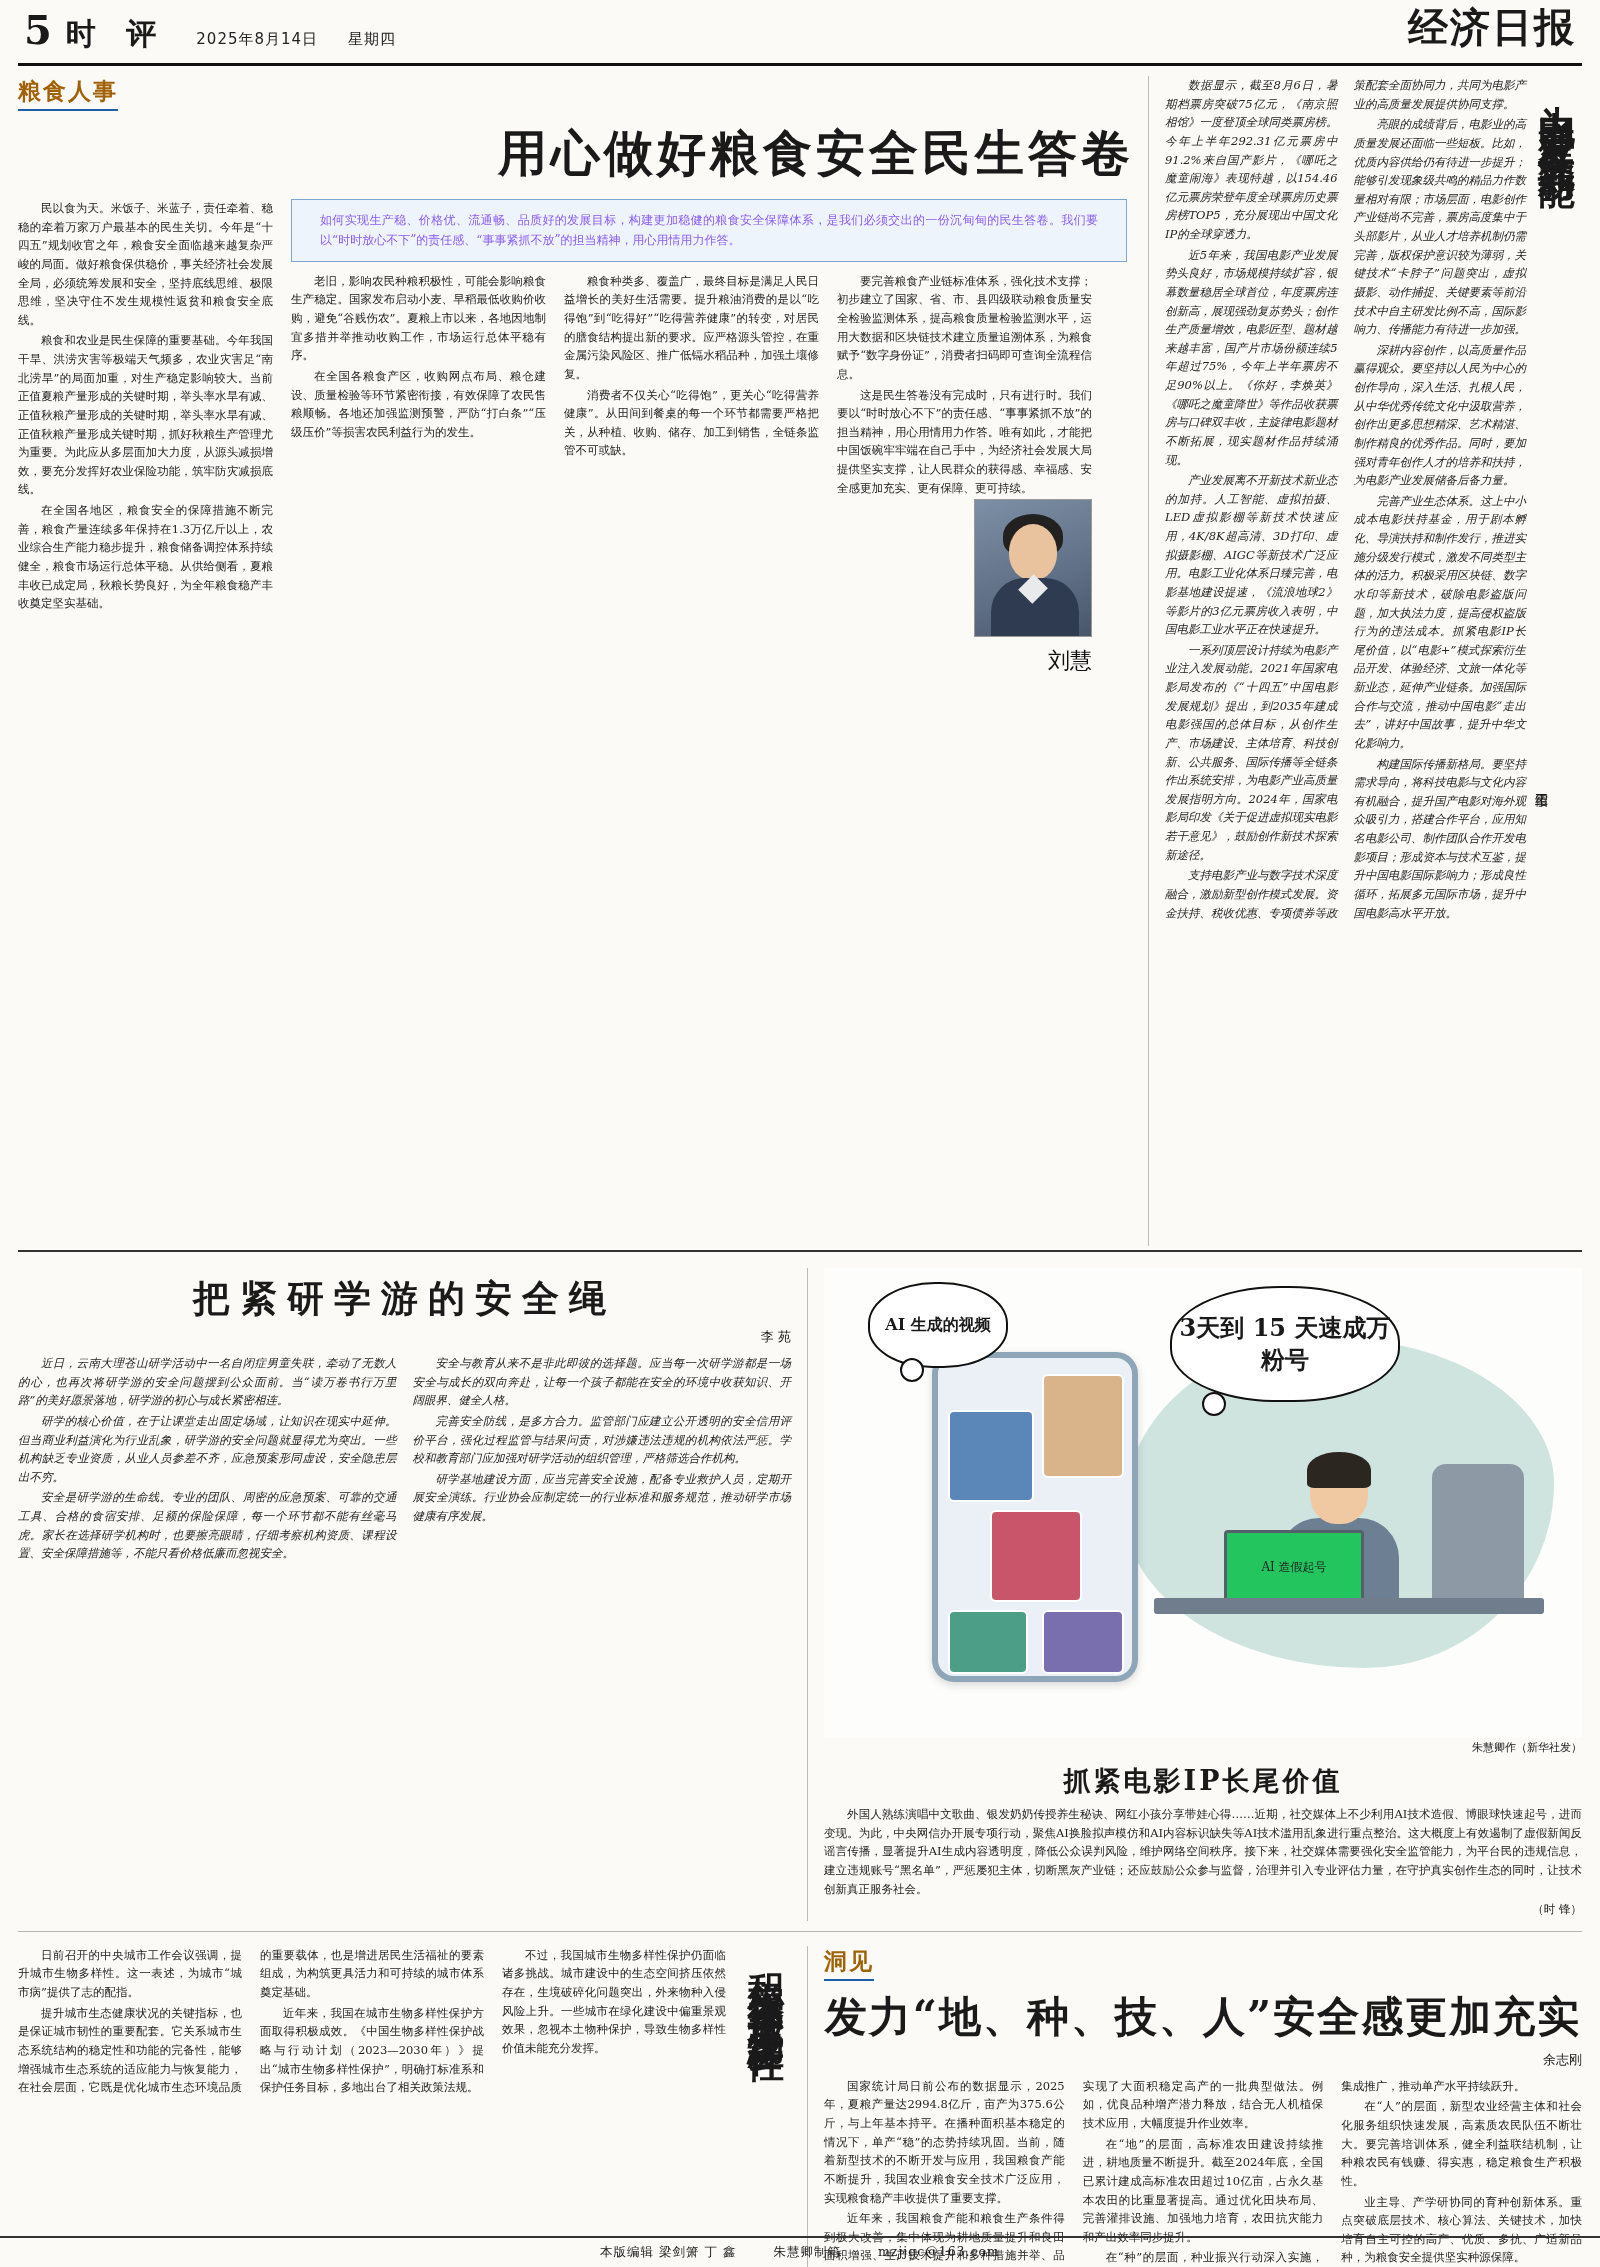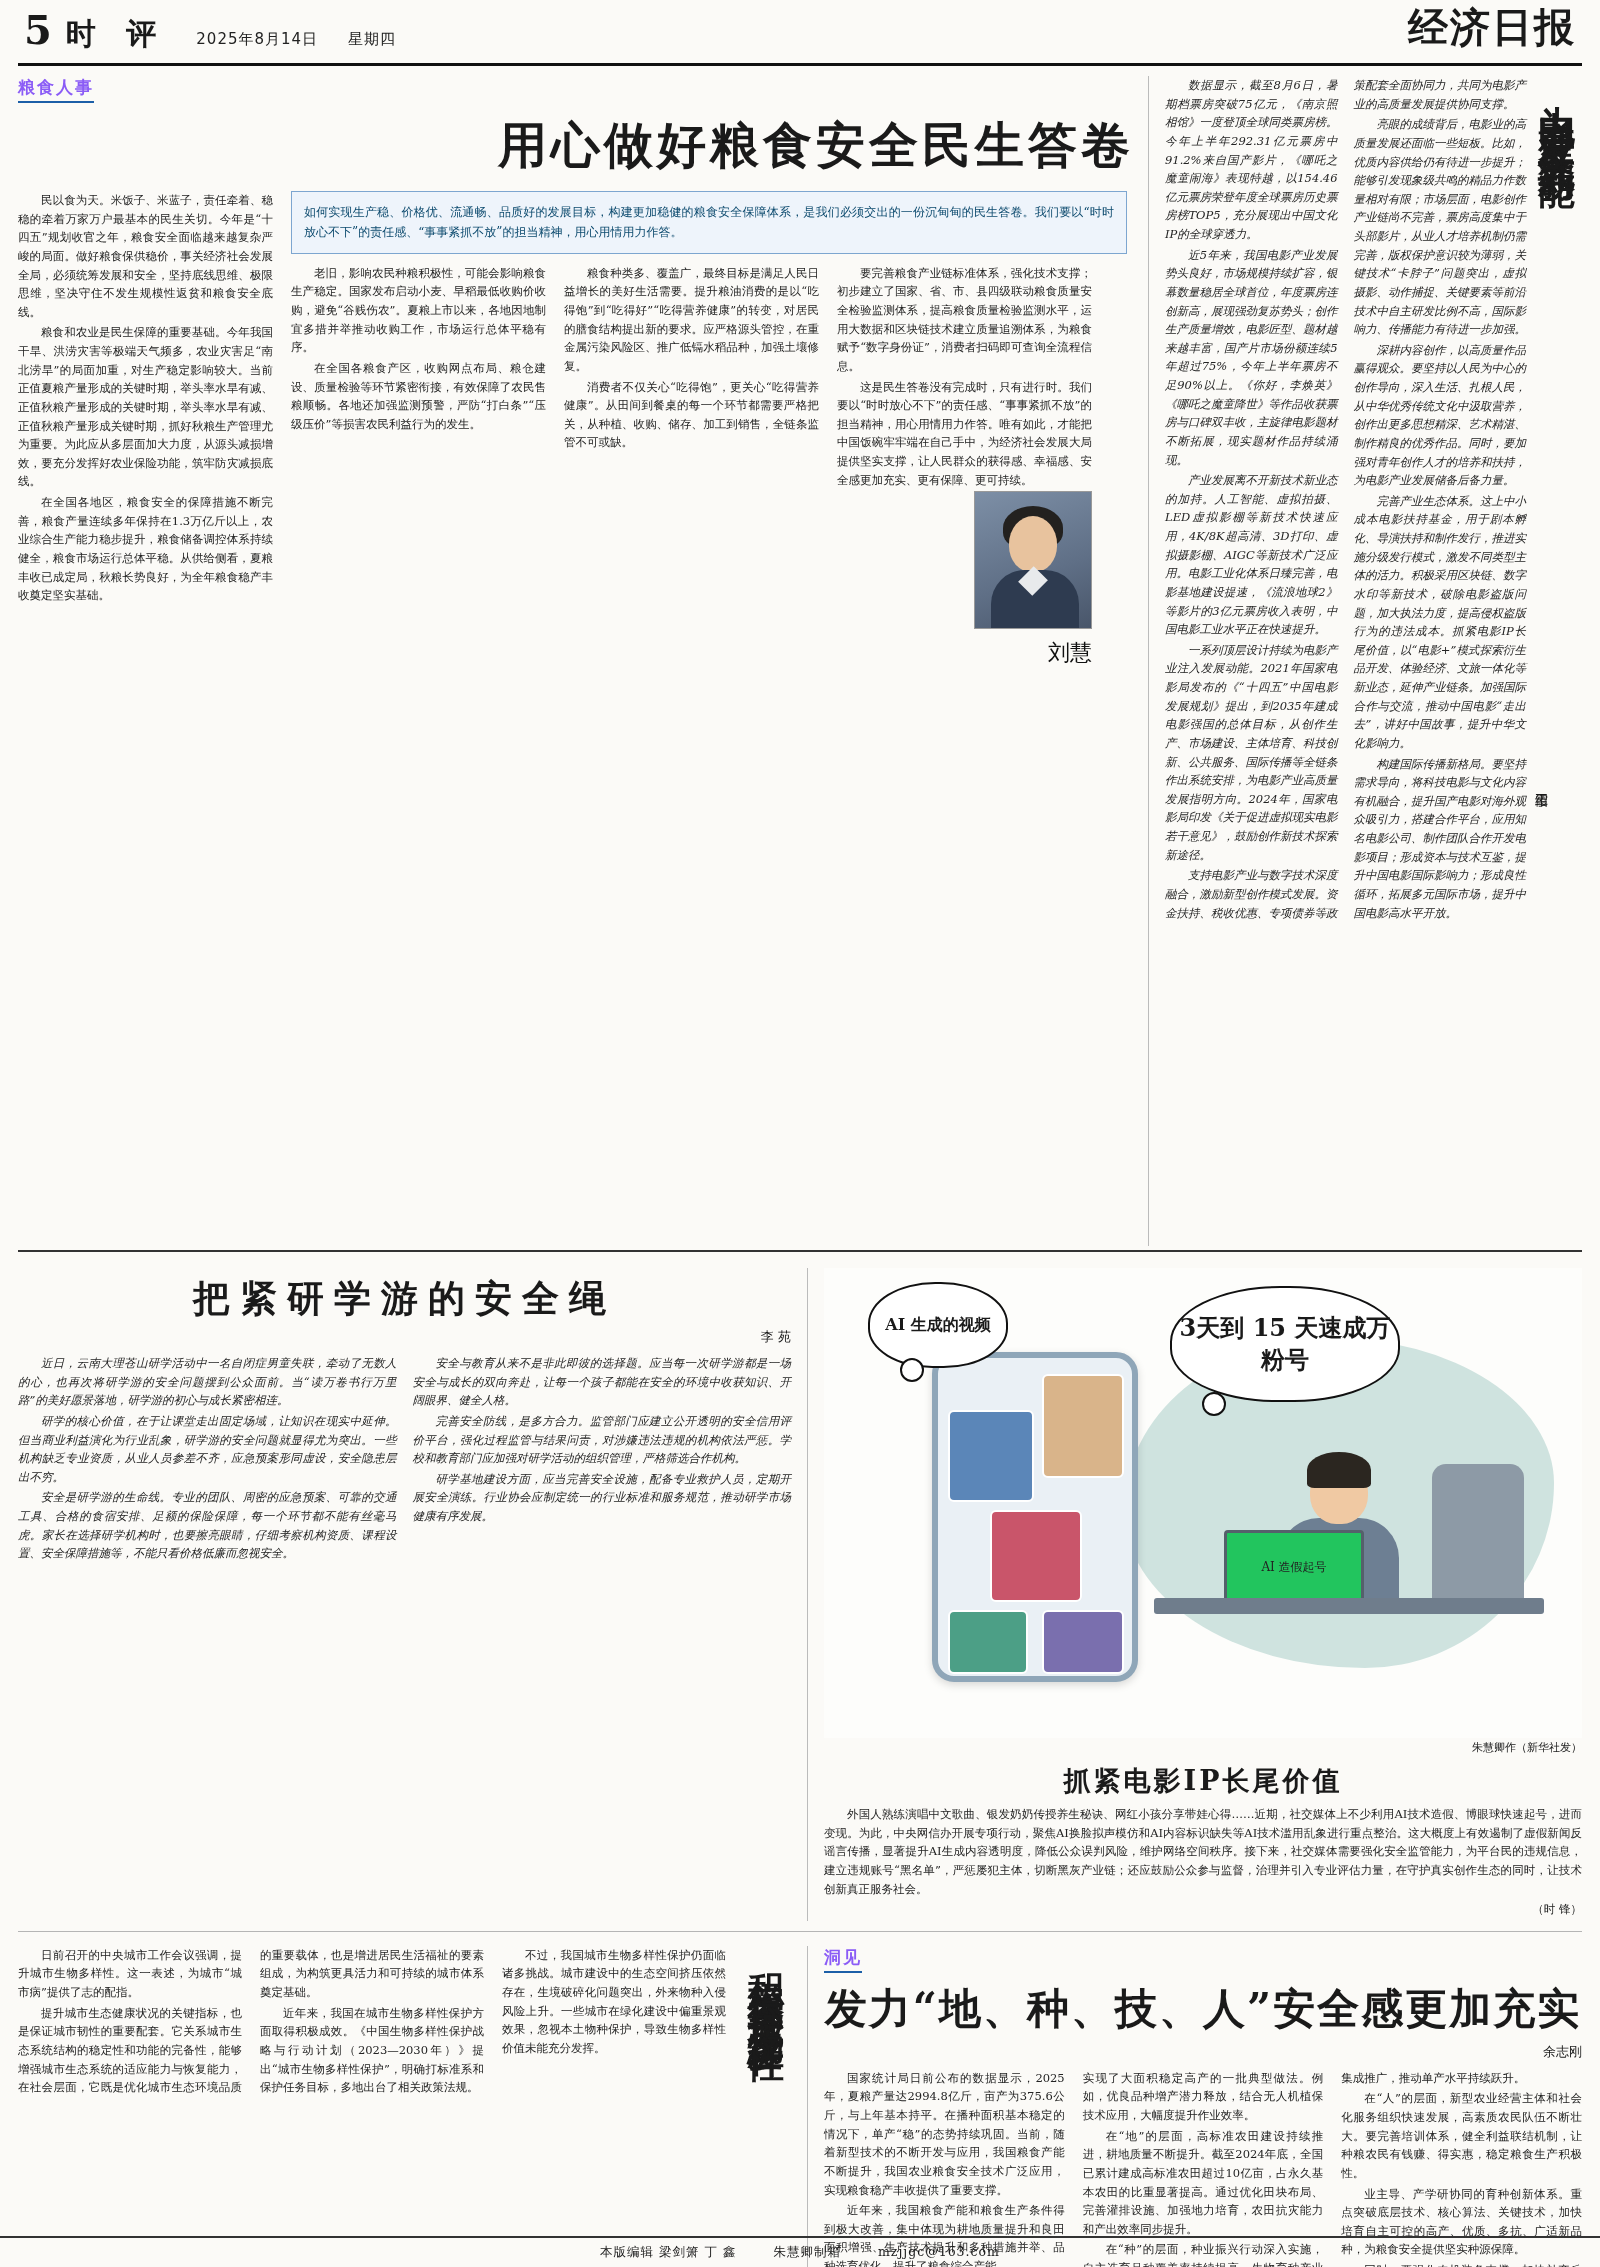--- a/index.html
+++ b/index.html
@@ -29,46 +29,46 @@
   .cn-body {
     font-family: "DejaVu Serif", serif;
     font-size: 11.5px;
     line-height: 1.62;
     text-align: justify;
     color: #232323;
   }
   .cn-body p { text-indent: 2em; margin-bottom: 2px; }
 
   .rubric {
-    color: #8b5cf6; font-weight: 700; font-size: 17px;
+    color: #a16207; font-weight: 700; font-size: 23px;
     font-family: "DejaVu Serif", serif; letter-spacing: 2px;
   }
   .rubric-box {
     display:inline-block; border-bottom: 2px solid #1c5fa8; padding-bottom:2px;
   }
   .headline-main {
     font-size: 49px; font-weight: 700; text-align: right;
     font-family: "DejaVu Serif", serif; letter-spacing: 4px;
     margin: 10px 0 12px 0;
   }
   .byline { text-align: right; font-size: 13px; margin: 4px 0 8px 0; font-family:"DejaVu Serif",serif;}
 
   
   .top-region { display: flex; gap: 0; padding-top: 10px; }
   .top-left { width: 1130px; padding-right: 14px; }
   .top-right { width: 434px; border-left: 1px solid #bbb; padding-left: 16px; }
 
   .lead-box {
     border: 1px solid #7da6d0;
     background: #eef4fb;
-    padding: 10px 12px;
+    padding: 10px 28px;
     font-size: 12px;
     line-height: 1.7;
     font-family: "DejaVu Serif", serif;
-    color: #0c4a6e;
+    color: #8b5cf6;
     text-align: justify;
   }
   .cols3 { column-count: 3; column-gap: 18px; }
   .cols2 { column-count: 2; column-gap: 16px; font-style: italic; }
 
   
   .vert-head {
     writing-mode: vertical-rl;
     font-family: "DejaVu Serif", serif;
     font-size: 37px; font-weight: 700;

